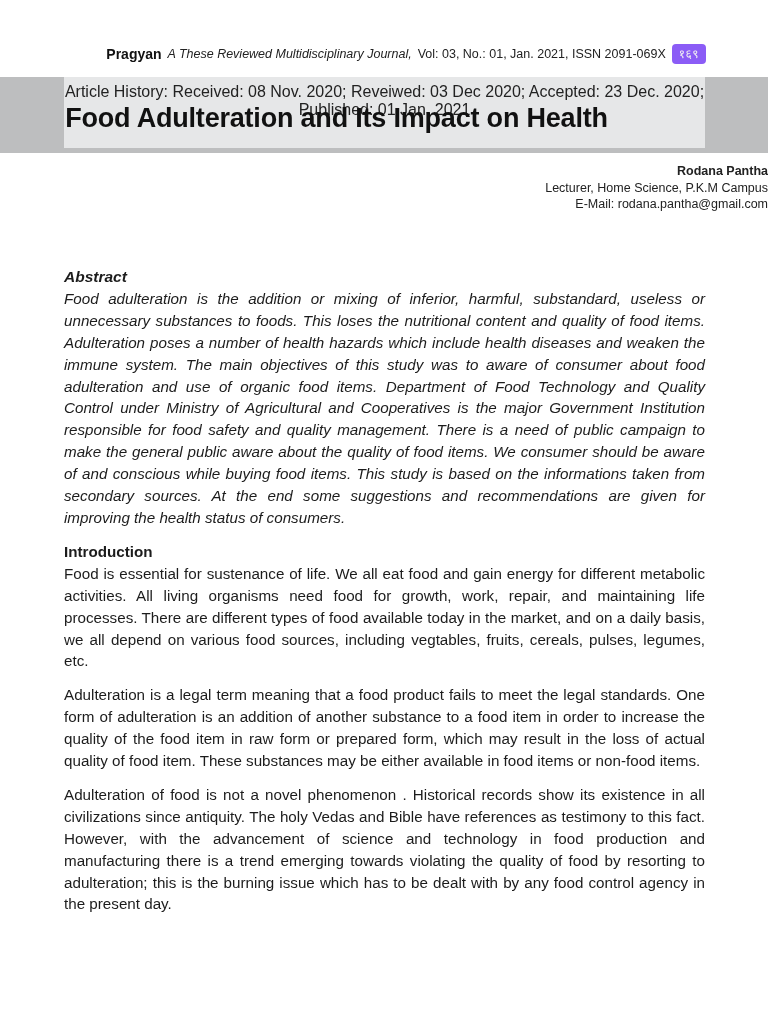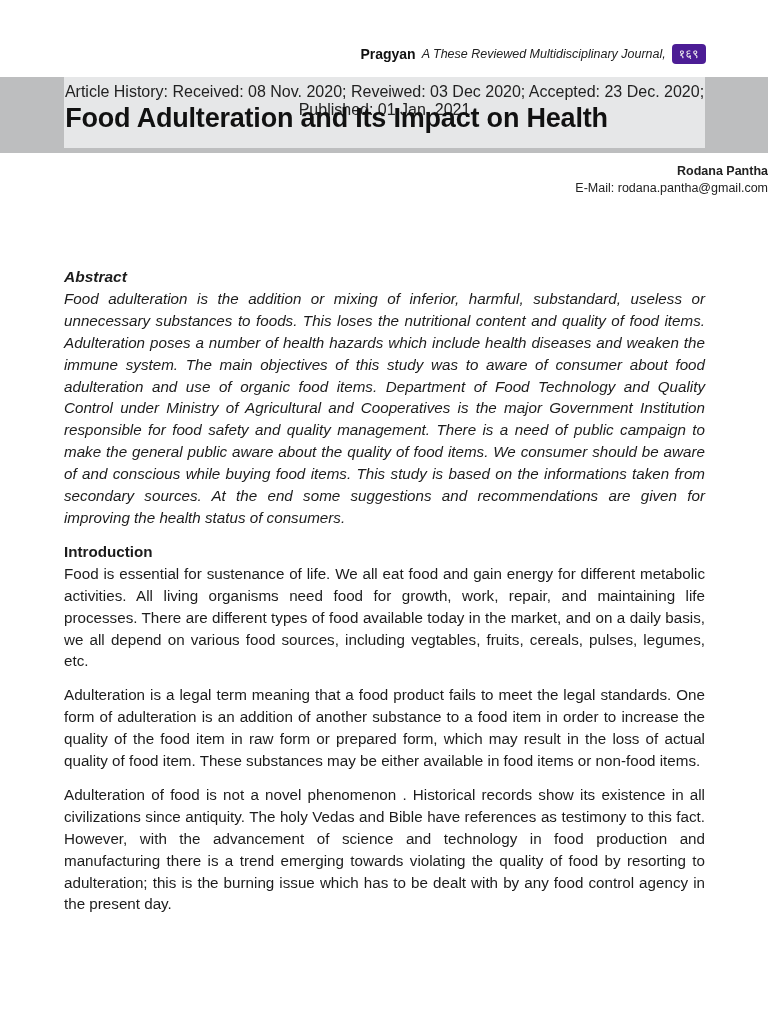--- a/index.html
+++ b/index.html
@@ -8,21 +8,21 @@
       font-family: "Liberation Sans", sans-serif; color: #1a1a1a;
     }
     .running-head {
       position: absolute; top: 44px; left: 0; width: 706px;
       text-align: right; font-size: 12.5px; color: #222;
       display: flex; justify-content: flex-end; align-items: center; gap: 6px;
     }
     .running-head .journal-name { font-weight: bold; font-size: 14px; color: #111; }
     .running-head .journal-desc { font-style: italic; }
     .page-badge {
-      display: inline-block; background: #4c1d95; color: #f2f2f2;
+      display: inline-block; background: #8b5cf6; color: #f2f2f2;
       border-radius: 4px; font-size: 12px; padding: 2px 7px; line-height: 16px;
       font-family: "DejaVu Sans", sans-serif; letter-spacing: 0.5px;
     }
     .title-band {
       position: absolute; top: 77px; left: 0; width: 768px; height: 76px; background: #bdbebf;
     }
     .title-panel {
       position: absolute; top: 0; left: 64px; width: 641px; height: 71px; background: #e6e7e8;
     }
     .article-history {
@@ -50,32 +50,34 @@
     .para { text-align: justify; margin: 0; }
     .para + .para { margin-top: 12px; }
     .intro-heading + .para { margin-top: 0; }
   </style>
 </head>
 <body>
 
 <div class="running-head">
   <span class="journal-name">Pragyan</span>
   <span class="journal-desc">A These Reviewed Multidisciplinary Journal,</span>
+  <span class="issue-info">Vol: 03, No.: 01, Jan. 2021, ISSN 2091-069X</span>
   <span class="page-badge">१६९</span>
 </div>
 
 <div class="title-band">
   <div class="title-panel">
     <div class="article-history">Article History: Received: 08 Nov. 2020; Reveiwed: 03 Dec 2020; Accepted: 23 Dec. 2020; Published: 01 Jan. 2021</div>
     <div class="paper-title">Food Adulteration and Its Impact on Health</div>
   </div>
 </div>
 
 <div class="author-block">
   <div class="author-name">Rodana Pantha</div>
+  <div>Lecturer, Home Science, P.K.M Campus</div>
   <div>E-Mail: rodana.pantha@gmail.com</div>
 </div>
 
 <div class="content">
   <p class="abstract-heading">Abstract</p>
   <p class="abstract-text">Food adulteration is the addition or mixing of inferior, harmful, substandard, useless or unnecessary substances to foods. This loses the nutritional content and quality of food items. Adulteration poses a number of health hazards which include health diseases and weaken the immune system. The main objectives of this study was to aware of consumer about food adulteration and use of organic food items. Department of Food Technology and Quality Control under Ministry of Agricultural and Cooperatives is the major Government Institution responsible for food safety and quality management. There is a need of public campaign to make the general public aware about the quality of food items. We consumer should be aware of and conscious while buying food items. This study is based on the informations taken from secondary sources. At the end some suggestions and recommendations are given for improving the health status of consumers.</p>
 
 
   <p class="intro-heading">Introduction</p>
   <p class="para">Food is essential for sustenance of life. We all eat food and gain energy for different metabolic activities. All living organisms need food for growth, work, repair, and maintaining life processes. There are different types of food available today in the market, and on a daily basis, we all depend on various food sources, including vegtables, fruits, cereals, pulses, legumes, etc.</p>

